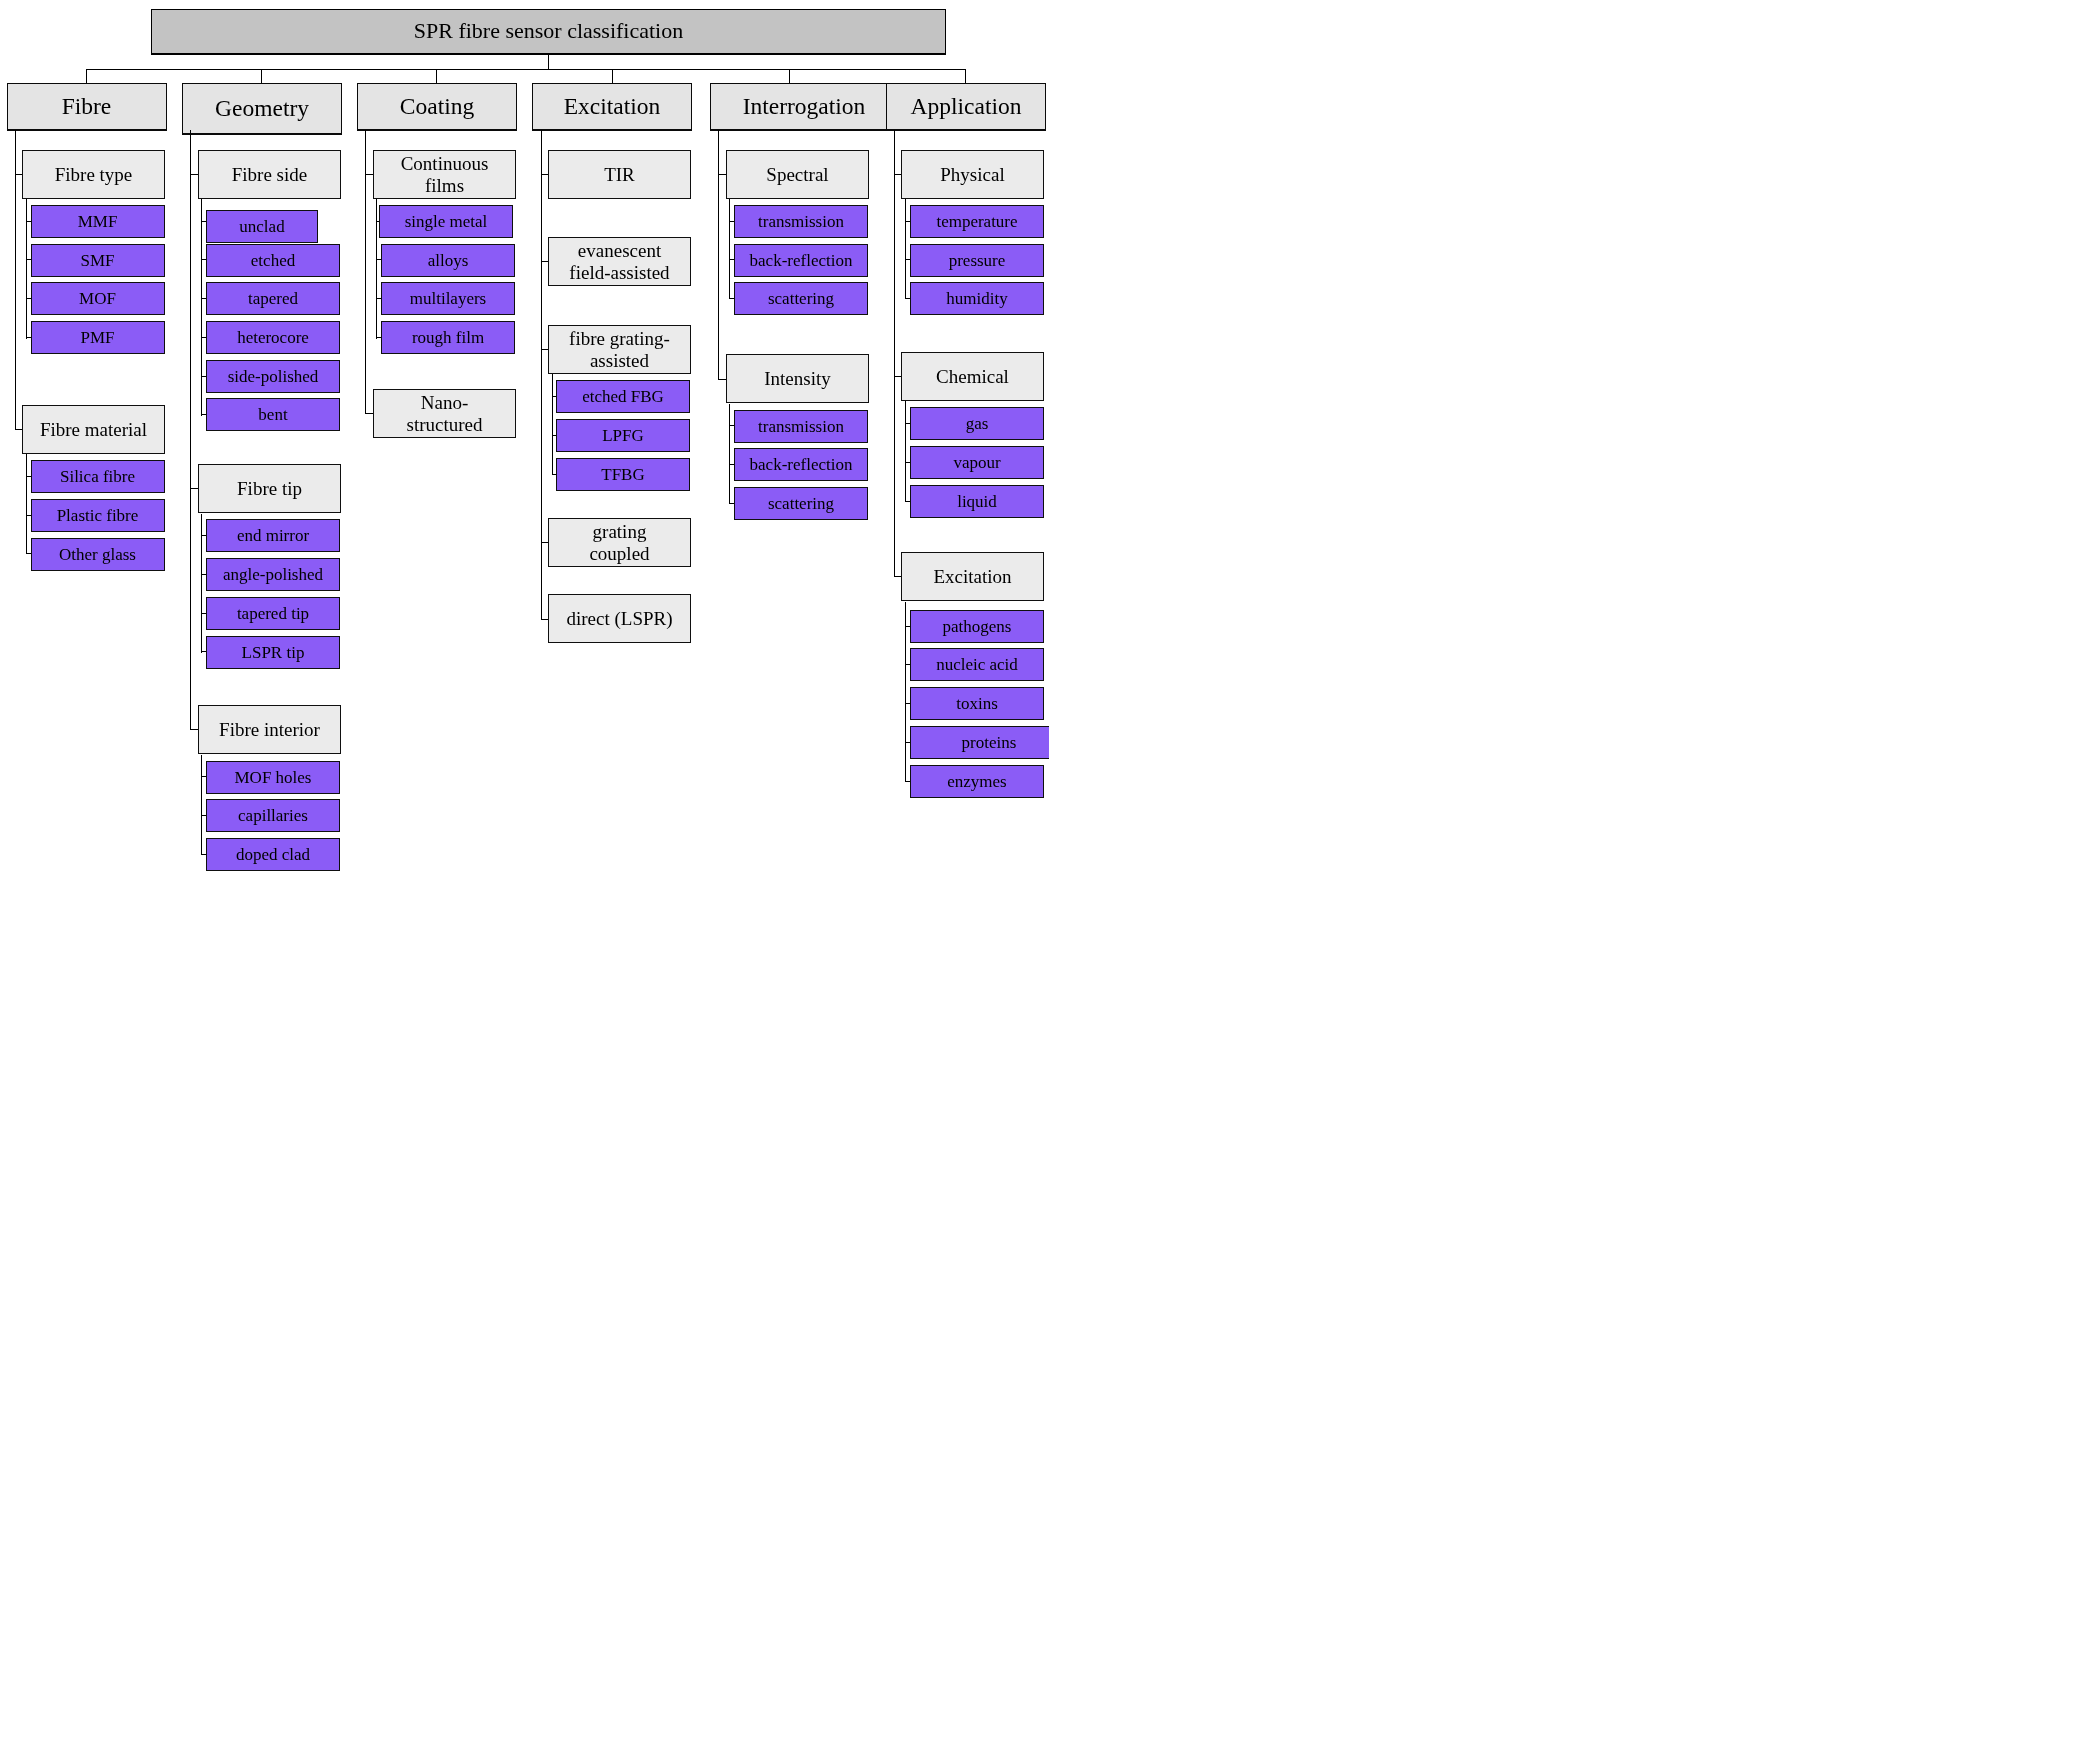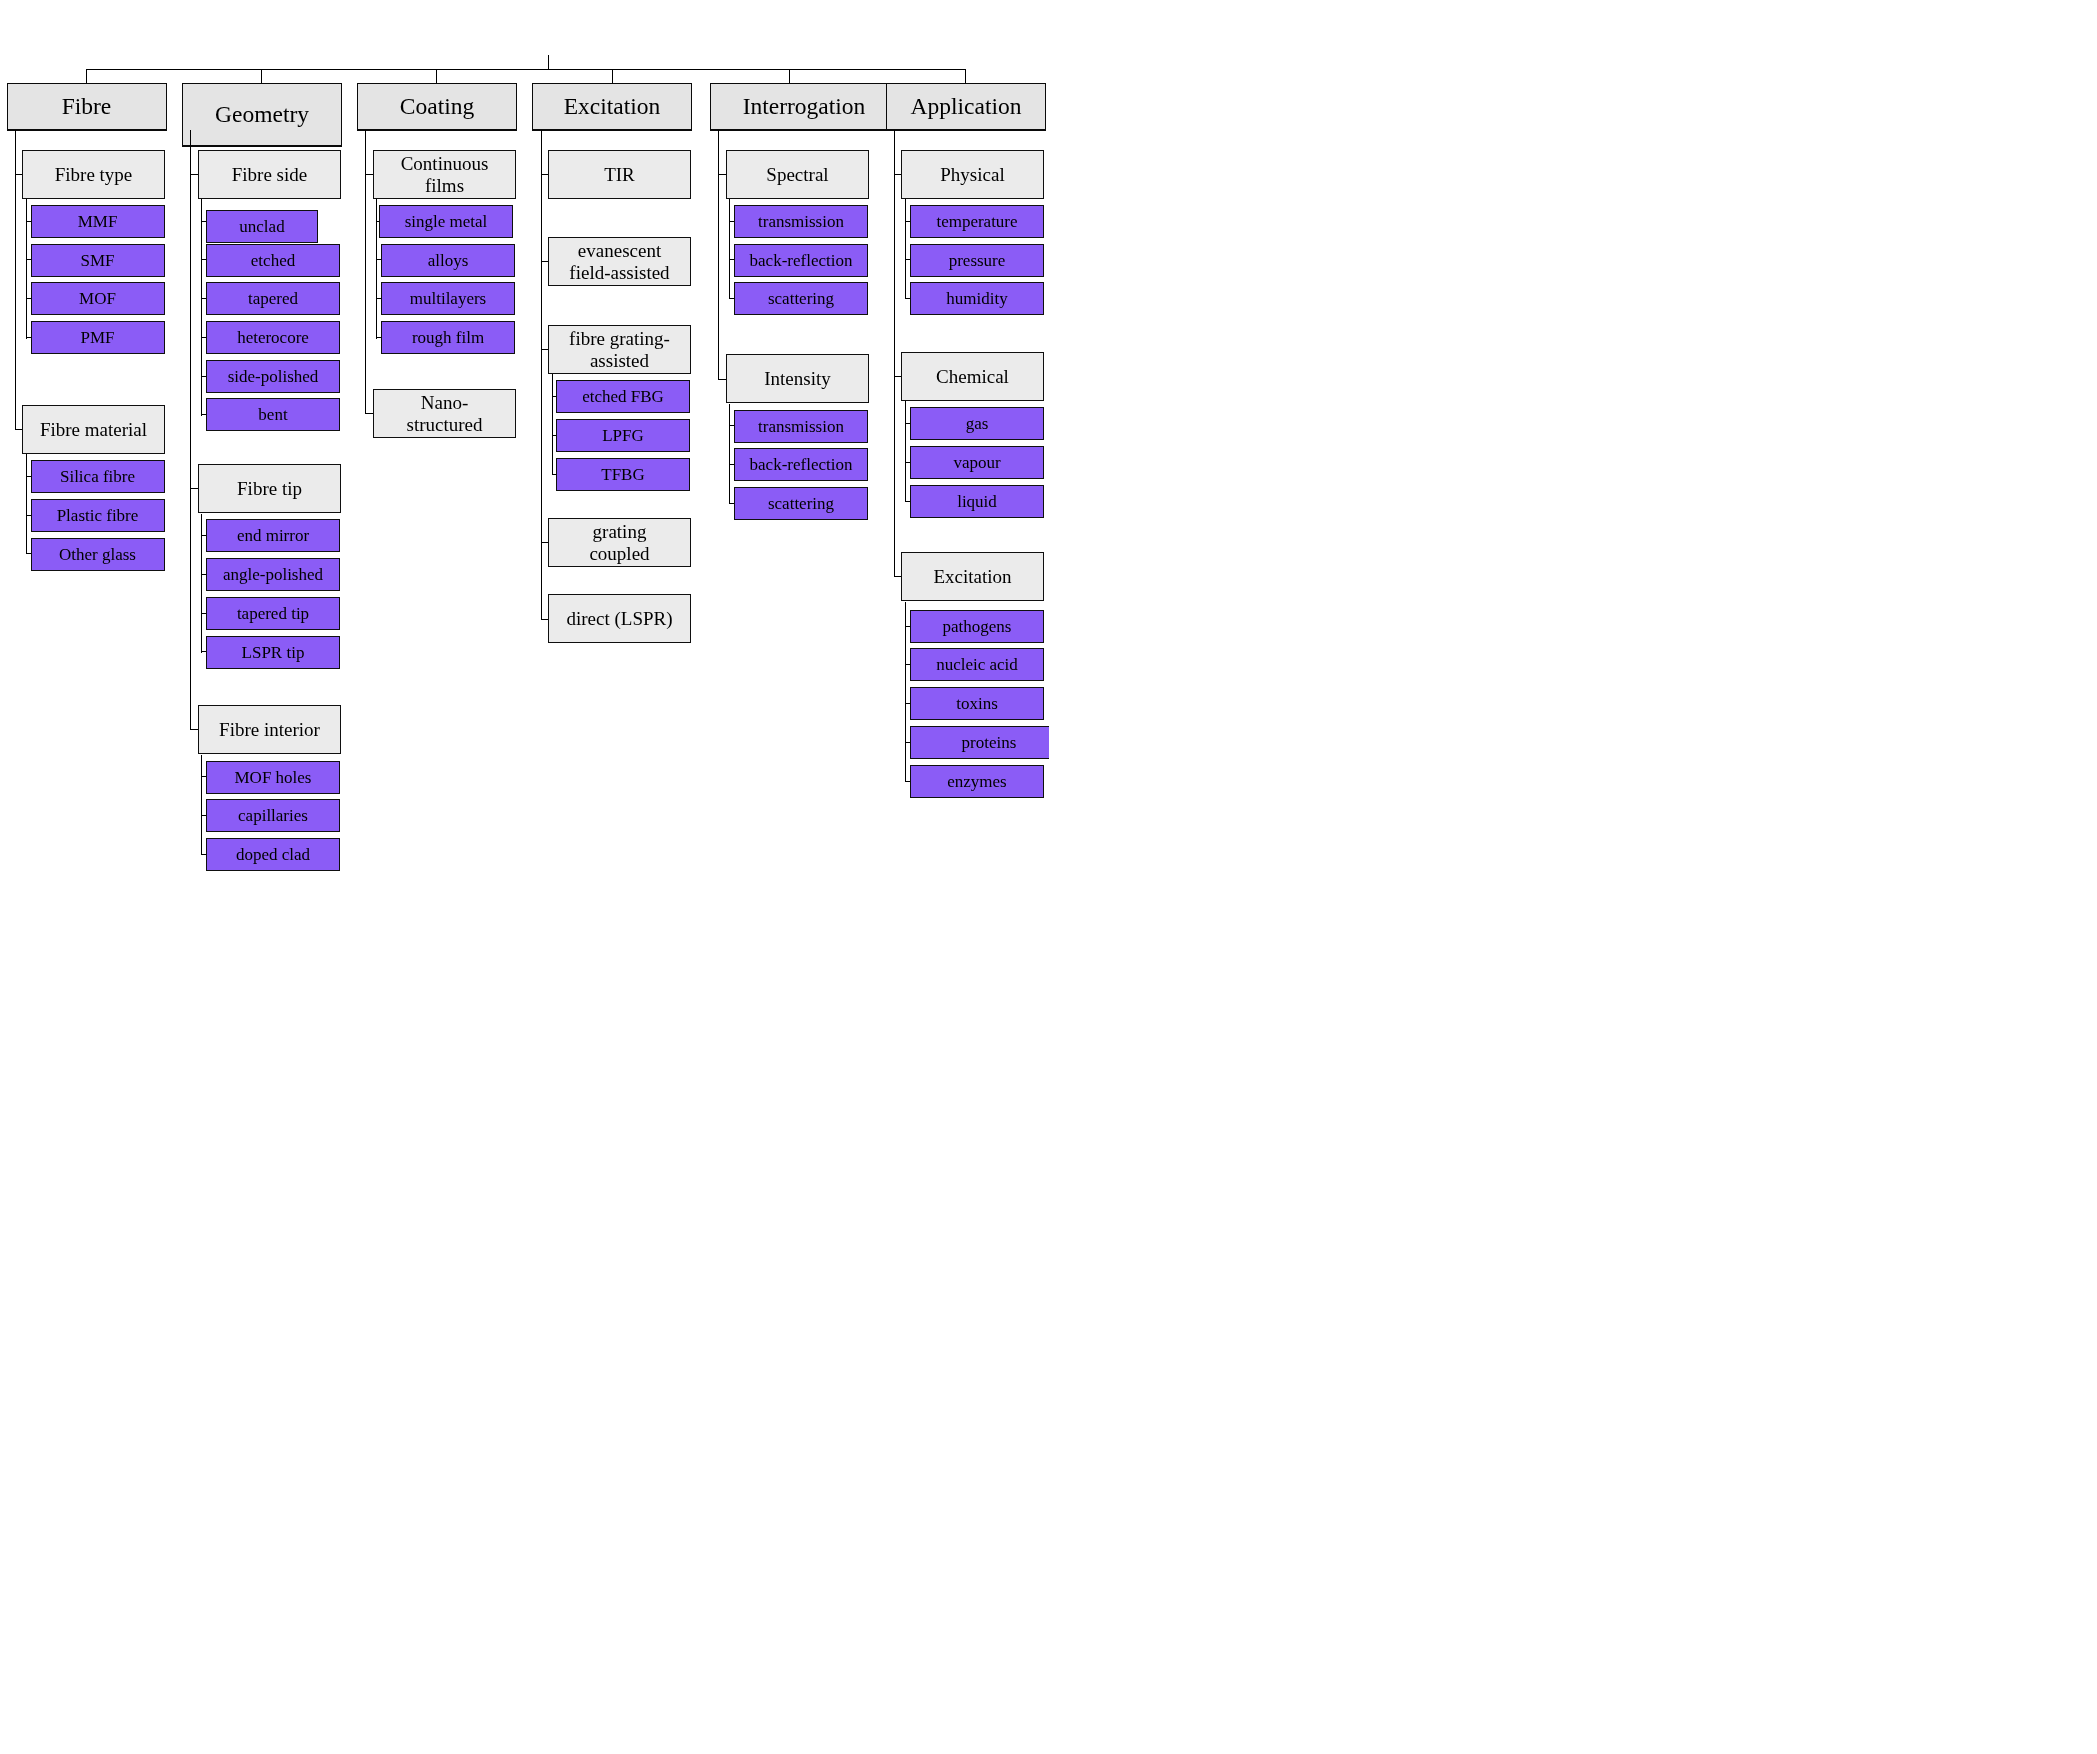--- a/index.html
+++ b/index.html
@@ -13,32 +13,33 @@
   .grp.mid{padding:0 15.3px;}
   .grp.narrow{padding:0 26px;}
   .leaf{background:#8b5cf6;border:1.2px solid #0f0f0f;font-size:17px;padding:0 2.9px;}
   .ln{position:absolute;background:#000;}
 </style>
 </head>
 <body>
 
 <div id="canvas">
 
+  <div class="box title" style="left:151px;top:8.8px;width:795px;height:46px">SPR fibre sensor classification</div>
 
   <i class="ln" style="left:548px;top:55px;width:1.2px;height:14.7px"></i>
   <i class="ln" style="left:86px;top:69px;width:880px;height:1.2px"></i>
   <i class="ln" style="left:86px;top:69px;width:1.2px;height:15.3px"></i>
   <i class="ln" style="left:261px;top:69px;width:1.2px;height:15.3px"></i>
   <i class="ln" style="left:436px;top:69px;width:1.2px;height:15.3px"></i>
   <i class="ln" style="left:612px;top:69px;width:1.2px;height:15.3px"></i>
   <i class="ln" style="left:789px;top:69px;width:1.2px;height:15.3px"></i>
   <i class="ln" style="left:965px;top:69px;width:1.2px;height:15.3px"></i>
 
   <div class="box hdr" style="left:6.5px;top:83px;width:160px;height:48px">Fibre</div>
-  <div class="box hdr" style="left:182px;top:83px;width:160px;height:64px">Geometry</div>
+  <div class="box hdr" style="left:182px;top:83px;width:160px;height:52px">Geometry</div>
   <div class="box hdr" style="left:357px;top:83px;width:160px;height:48px">Coating</div>
   <div class="box hdr" style="left:532px;top:83px;width:160px;height:48px">Excitation</div>
   <div class="box hdr" style="left:710px;top:83px;width:188px;height:48px">Interrogation</div>
   <div class="box hdr" style="left:886px;top:83px;width:160px;height:48px">Application</div>
 
   <i class="ln" style="left:14.7px;top:130px;width:1.2px;height:300px"></i>
   <i class="ln" style="left:14.7px;top:174px;width:8.8px;height:1.2px"></i>
   <i class="ln" style="left:14.7px;top:429px;width:8.8px;height:1.2px"></i>
   <div class="box grp" style="left:22px;top:150px;width:143px;height:49px">Fibre type</div>
   <i class="ln" style="left:26px;top:199px;width:1.2px;height:140px"></i>

